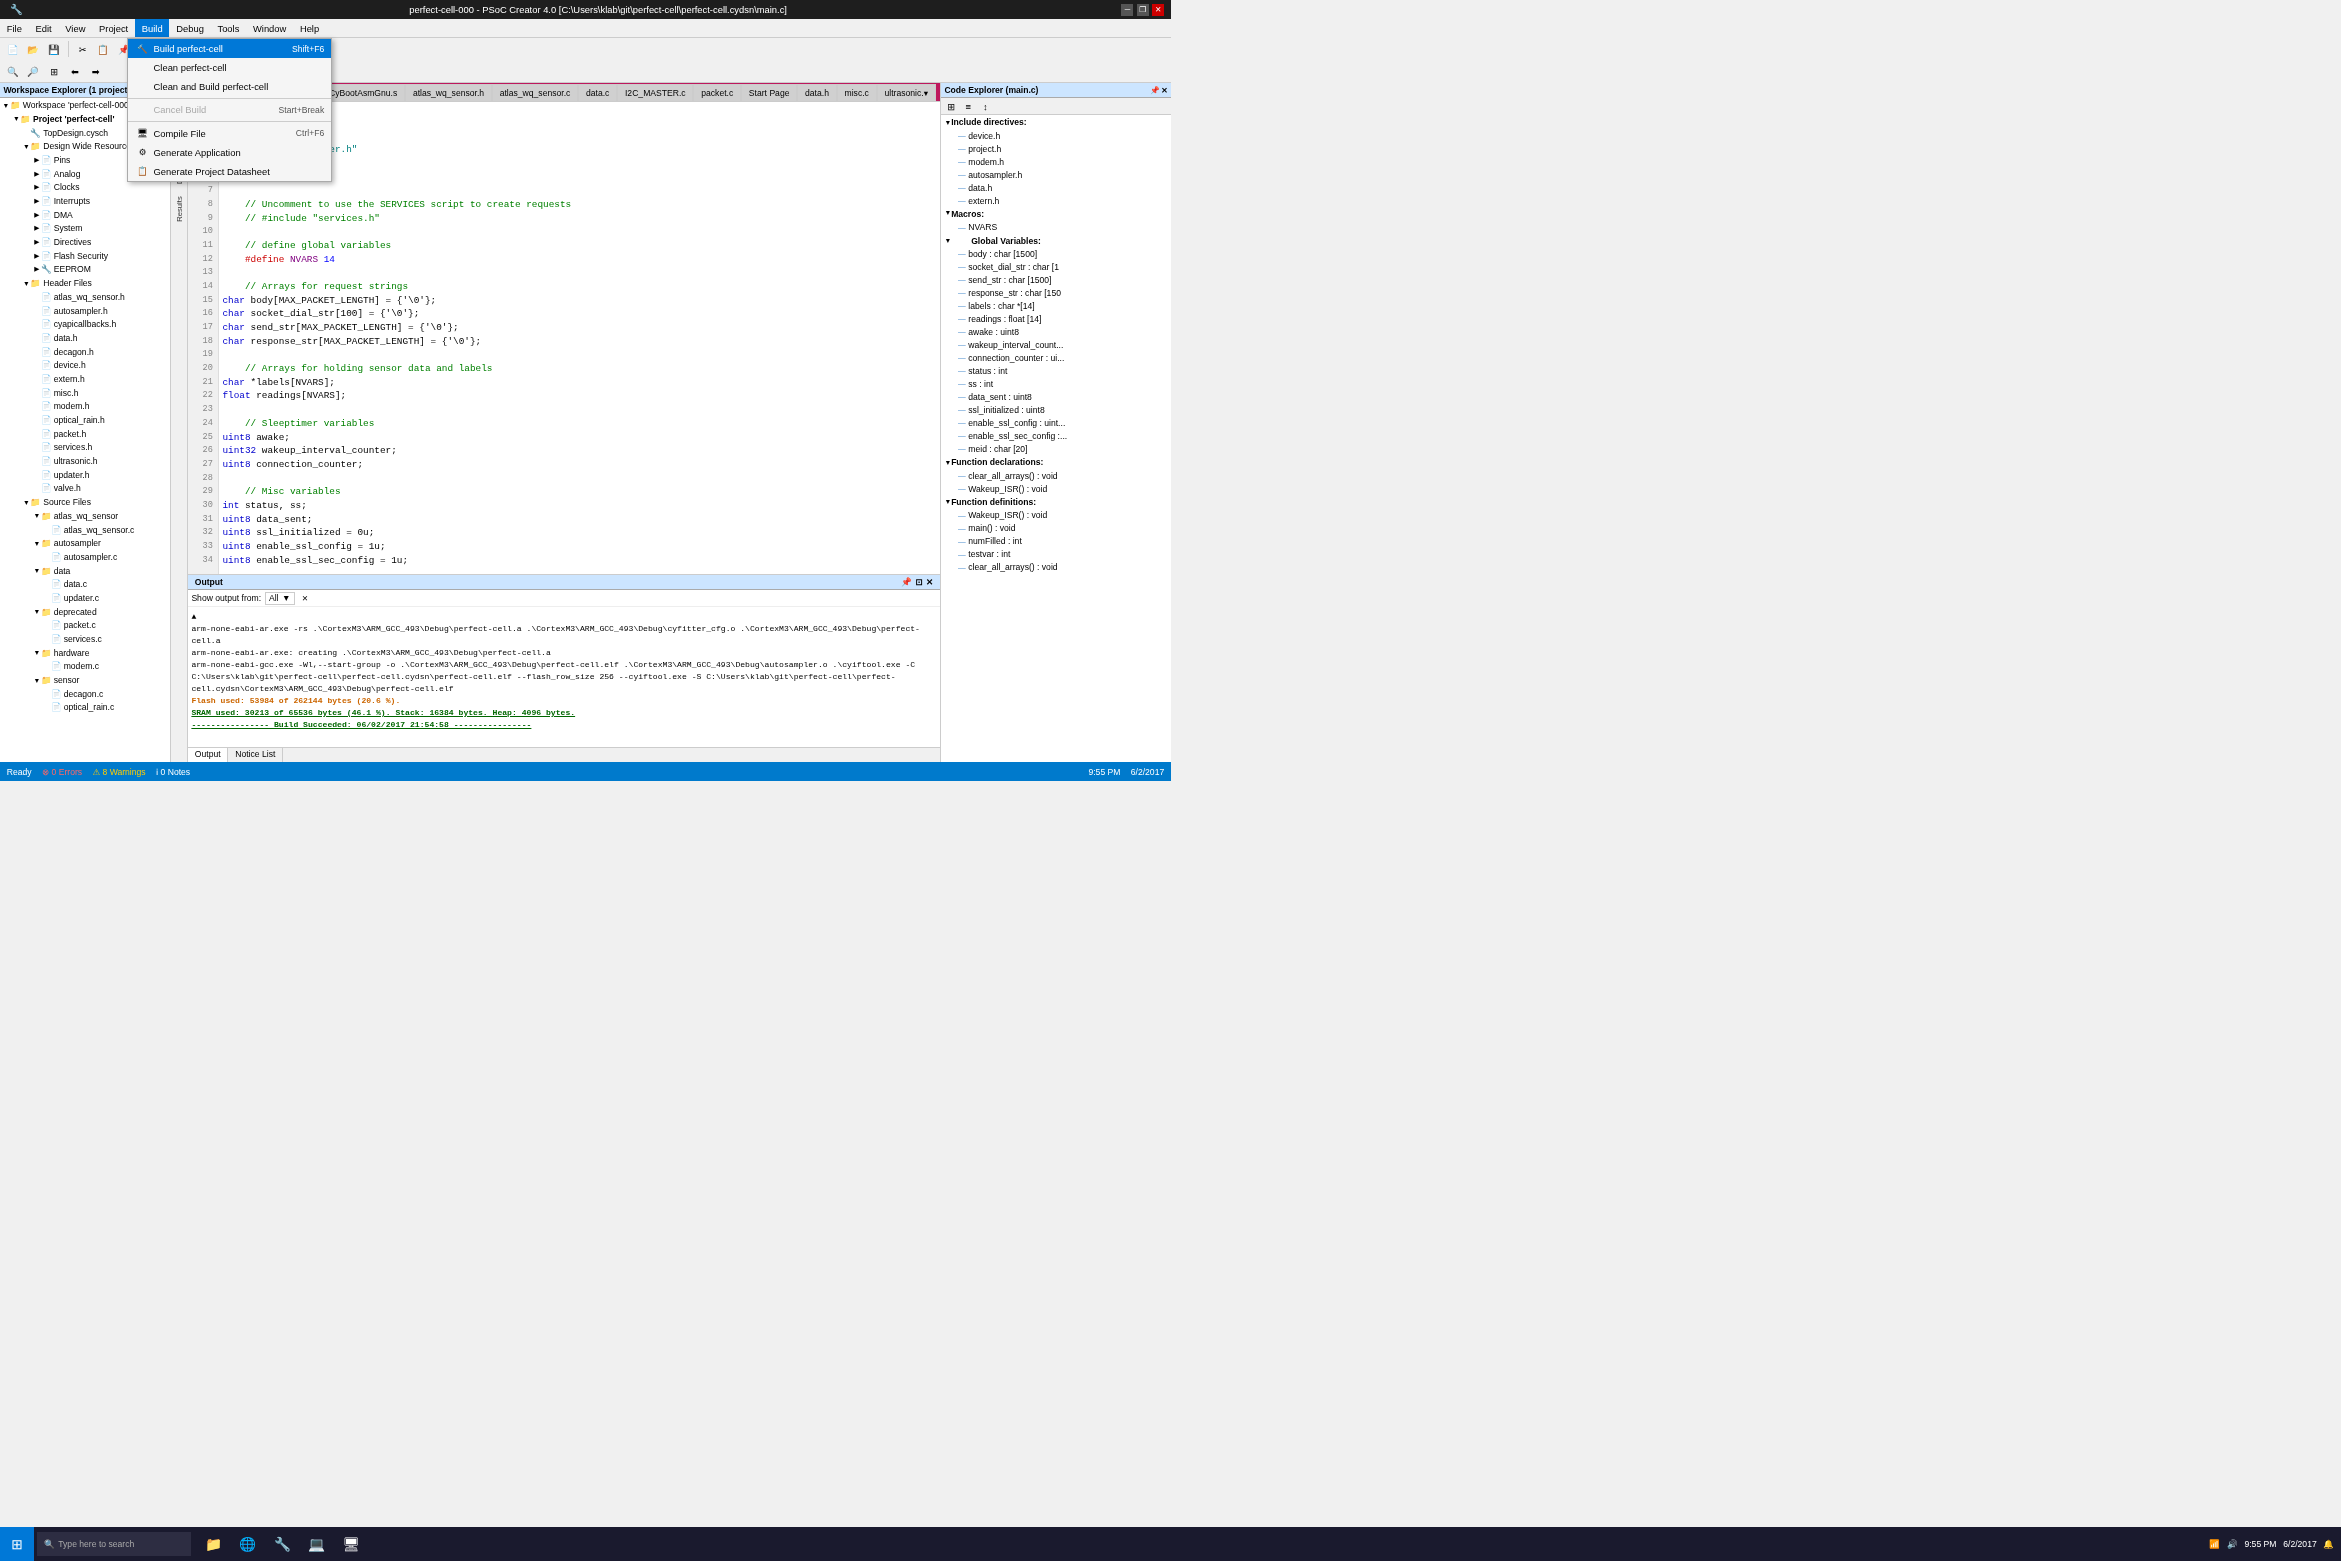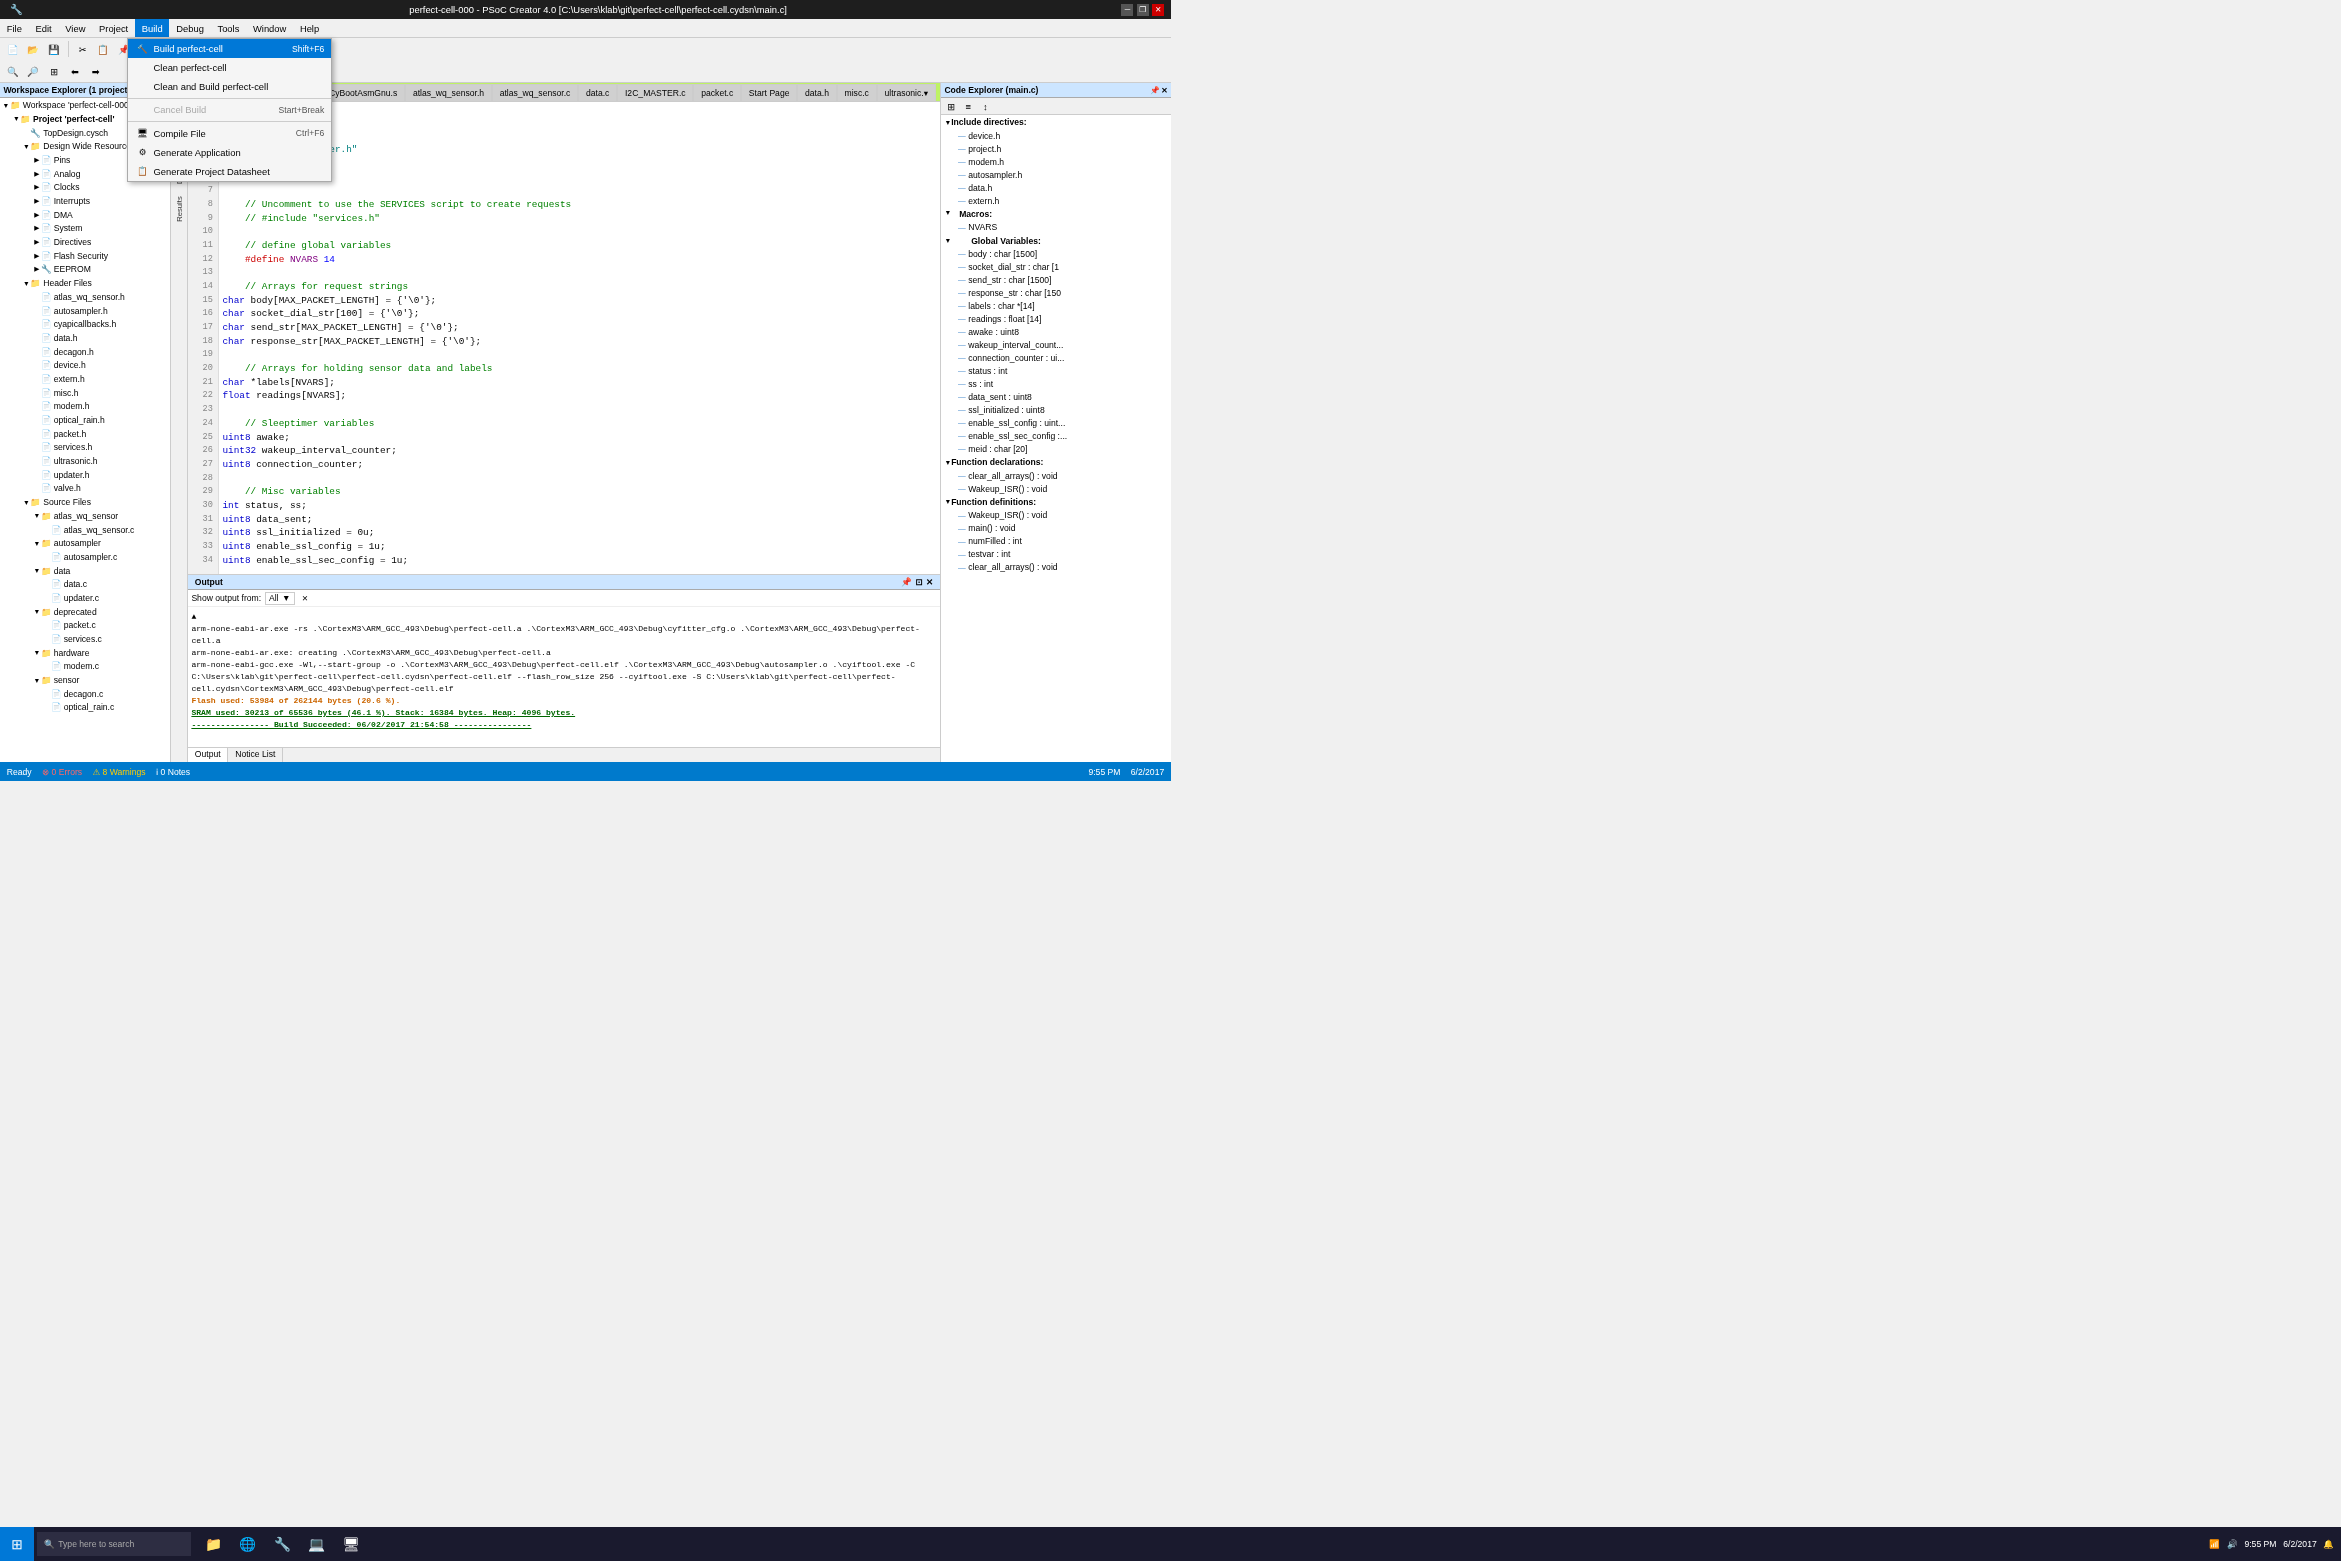--- a/index.html
+++ b/index.html
@@ -168,21 +168,21 @@
       flex: 1;
       display: flex;
       flex-direction: column;
       overflow: hidden;
     }
 
     
     .tab-bar {
       display: flex;
       align-items: flex-end;
-      background: #bef264;
+      background: #be185d;
       border-bottom: 0.9px solid #ccc;
       height: 19px;
       overflow: hidden;
     }
     .tab {
       padding: 1.7px 6.8px;
       border: 0.9px solid #ccc;
       border-bottom: none;
       background: #d0d0d0;
       cursor: pointer;
@@ -928,21 +928,21 @@
           <span>autosampler.h</span>
         </div>
         <div class="ce-item" style="padding-left: 17px;">
           <span class="ce-icon" style="color: rgb(68, 136, 204);">—</span>
           <span>data.h</span>
         </div>
         <div class="ce-item" style="padding-left: 17px;">
           <span class="ce-icon" style="color: rgb(68, 136, 204);">—</span>
           <span>extern.h</span>
         </div>
-        <div class="ce-section" style="display: flex; padding-left: 3.4px; height: 13.7px; gap: 8px;">
+        <div class="ce-section" style="display: flex; padding-left: 3.4px; height: 13.7px;">
           <span style="font-size: 6.8px;">▼ </span>
           <span>Macros:</span>
         </div>
         <div class="ce-item" style="padding-left: 17px;">
           <span class="ce-icon" style="color: rgb(68, 136, 204);">—</span>
           <span>NVARS</span>
         </div>
         <div class="ce-section" style="display: flex; align-items: center; padding-left: 3.4px; height: 13.7px; gap: 20px;">
           <span style="font-size: 6.8px;">▼ </span>
           <span>Global Variables:</span>

